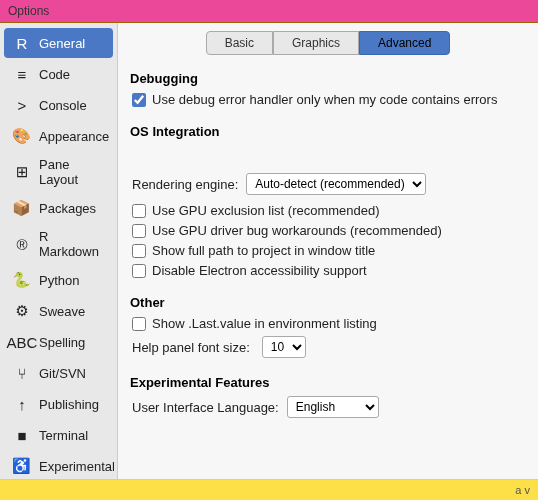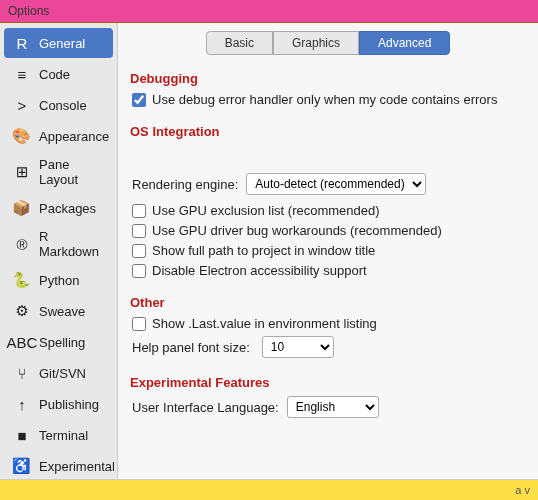--- a/index.html
+++ b/index.html
@@ -86,30 +86,30 @@
       background: #e8e8e8;
       font-size: 12px;
       cursor: pointer;
       color: #333;
       outline: none;
     }
     .tab-btn:first-child { border-radius: 4px 0 0 4px; }
     .tab-btn:last-child { border-radius: 0 4px 4px 0; }
     .tab-btn.active {
       background: #4a78c4;
-      color: #ffffff;
+      color: #000000;
       border-color: #3a68b4;
     }
     
     .section-title {
       font-weight: bold;
       font-size: 13px;
       margin-bottom: 6px;
       margin-top: 4px;
-      color: #b91c1c;
+      color: #000000;
     }
     .option-row {
       display: flex;
       align-items: center;
       margin-bottom: 5px;
       gap: 6px;
       padding-left: 2px;
     }
     .option-row label {
       display: flex;
@@ -151,21 +151,21 @@
       padding-left: 2px;
     }
     .help-font-label { font-size: 13px; color: #222; }
     .help-font-select {
       font-size: 12px;
       padding: 2px 4px;
       border: 1px solid #aaa;
       border-radius: 3px;
       background: white;
       cursor: pointer;
-      width: 72px;
+      width: 44px;
     }
     .lang-row {
       display: flex;
       align-items: center;
       gap: 8px;
       margin-bottom: 5px;
       padding-left: 2px;
     }
     .lang-label { font-size: 13px; color: #222; }
     .lang-select {

